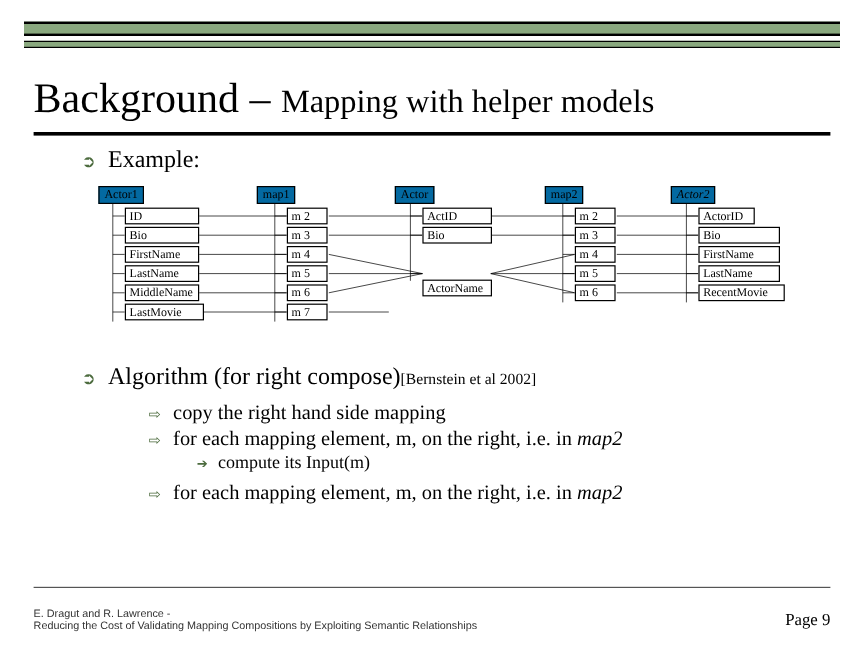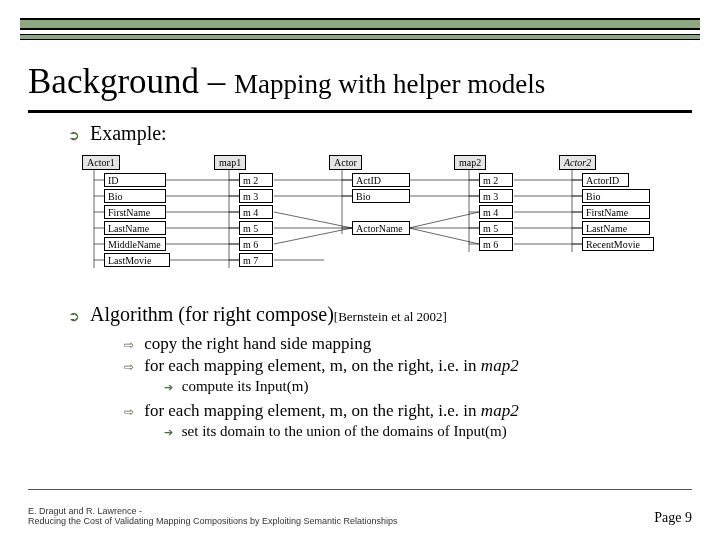--- a/index.html
+++ b/index.html
@@ -89,21 +89,21 @@
     font-family: "Times New Roman", serif;
     padding: 1px 3px;
     height: 14px;
     line-height: 11px;
     white-space: nowrap;
   }
   .hdr {
     position: absolute;
     font-size: 10px;
     font-family: "Times New Roman", serif;
-    background: #e5e5e5;
+    background: #0369a1;
     border: 1px solid #000;
     padding: 1px 4px;
   }
   .algo-row {
     margin-top: 18px;
   }
   .algo-main {
     font-size: 20px;
   }
   .algo-cite {
@@ -256,21 +256,21 @@
     <div class="box" style="left:175px; top:18px; width:34px;">m 2</div>
     <div class="box" style="left:175px; top:34px; width:34px;">m 3</div>
     <div class="box" style="left:175px; top:50px; width:34px;">m 4</div>
     <div class="box" style="left:175px; top:66px; width:34px;">m 5</div>
     <div class="box" style="left:175px; top:82px; width:34px;">m 6</div>
     <div class="box" style="left:175px; top:98px; width:34px;">m 7</div>
 
     <div class="hdr" style="left:265px; top:0;">Actor</div>
     <div class="box" style="left:288px; top:18px; width:58px;">ActID</div>
     <div class="box" style="left:288px; top:34px; width:58px;">Bio</div>
-    <div class="box" style="left:288px; top:66px; width:58px;">ActorName</div>
+    <div class="box" style="left:288px; top:78px; width:58px;">ActorName</div>
 
     <div class="hdr" style="left:390px; top:0;">map2</div>
     <div class="box" style="left:415px; top:18px; width:34px;">m 2</div>
     <div class="box" style="left:415px; top:34px; width:34px;">m 3</div>
     <div class="box" style="left:415px; top:50px; width:34px;">m 4</div>
     <div class="box" style="left:415px; top:66px; width:34px;">m 5</div>
     <div class="box" style="left:415px; top:82px; width:34px;">m 6</div>
 
     <div class="hdr" style="left:495px; top:0;font-style:italic;">Actor2</div>
     <div class="box" style="left:518px; top:18px; width:47px;">ActorID</div>
@@ -295,24 +295,20 @@
       <span>for each mapping element, m, on the right, i.e. in </span><span class="italic">map2</span>
     </div>
     <div class="sub-sub">
       <span class="ssarrow">➔</span>
       <span>compute its Input(m)</span>
     </div>
     <div class="li">
       <span class="sarrow">⇨</span>
       <span>for each mapping element, m, on the right, i.e. in </span><span class="italic">map2</span>
     </div>
-    <div class="sub-sub">
-      <span class="ssarrow">➔</span>
-      <span>set its domain to the union of the domains of Input(m)</span>
-    </div>
   </div>
 
 </div>
 
 <div class="footer">
   <div>
     <div>E. Dragut and R. Lawrence -</div>
     <div>Reducing the Cost of Validating Mapping Compositions by Exploiting Semantic Relationships</div>
   </div>
   <div class="page">

